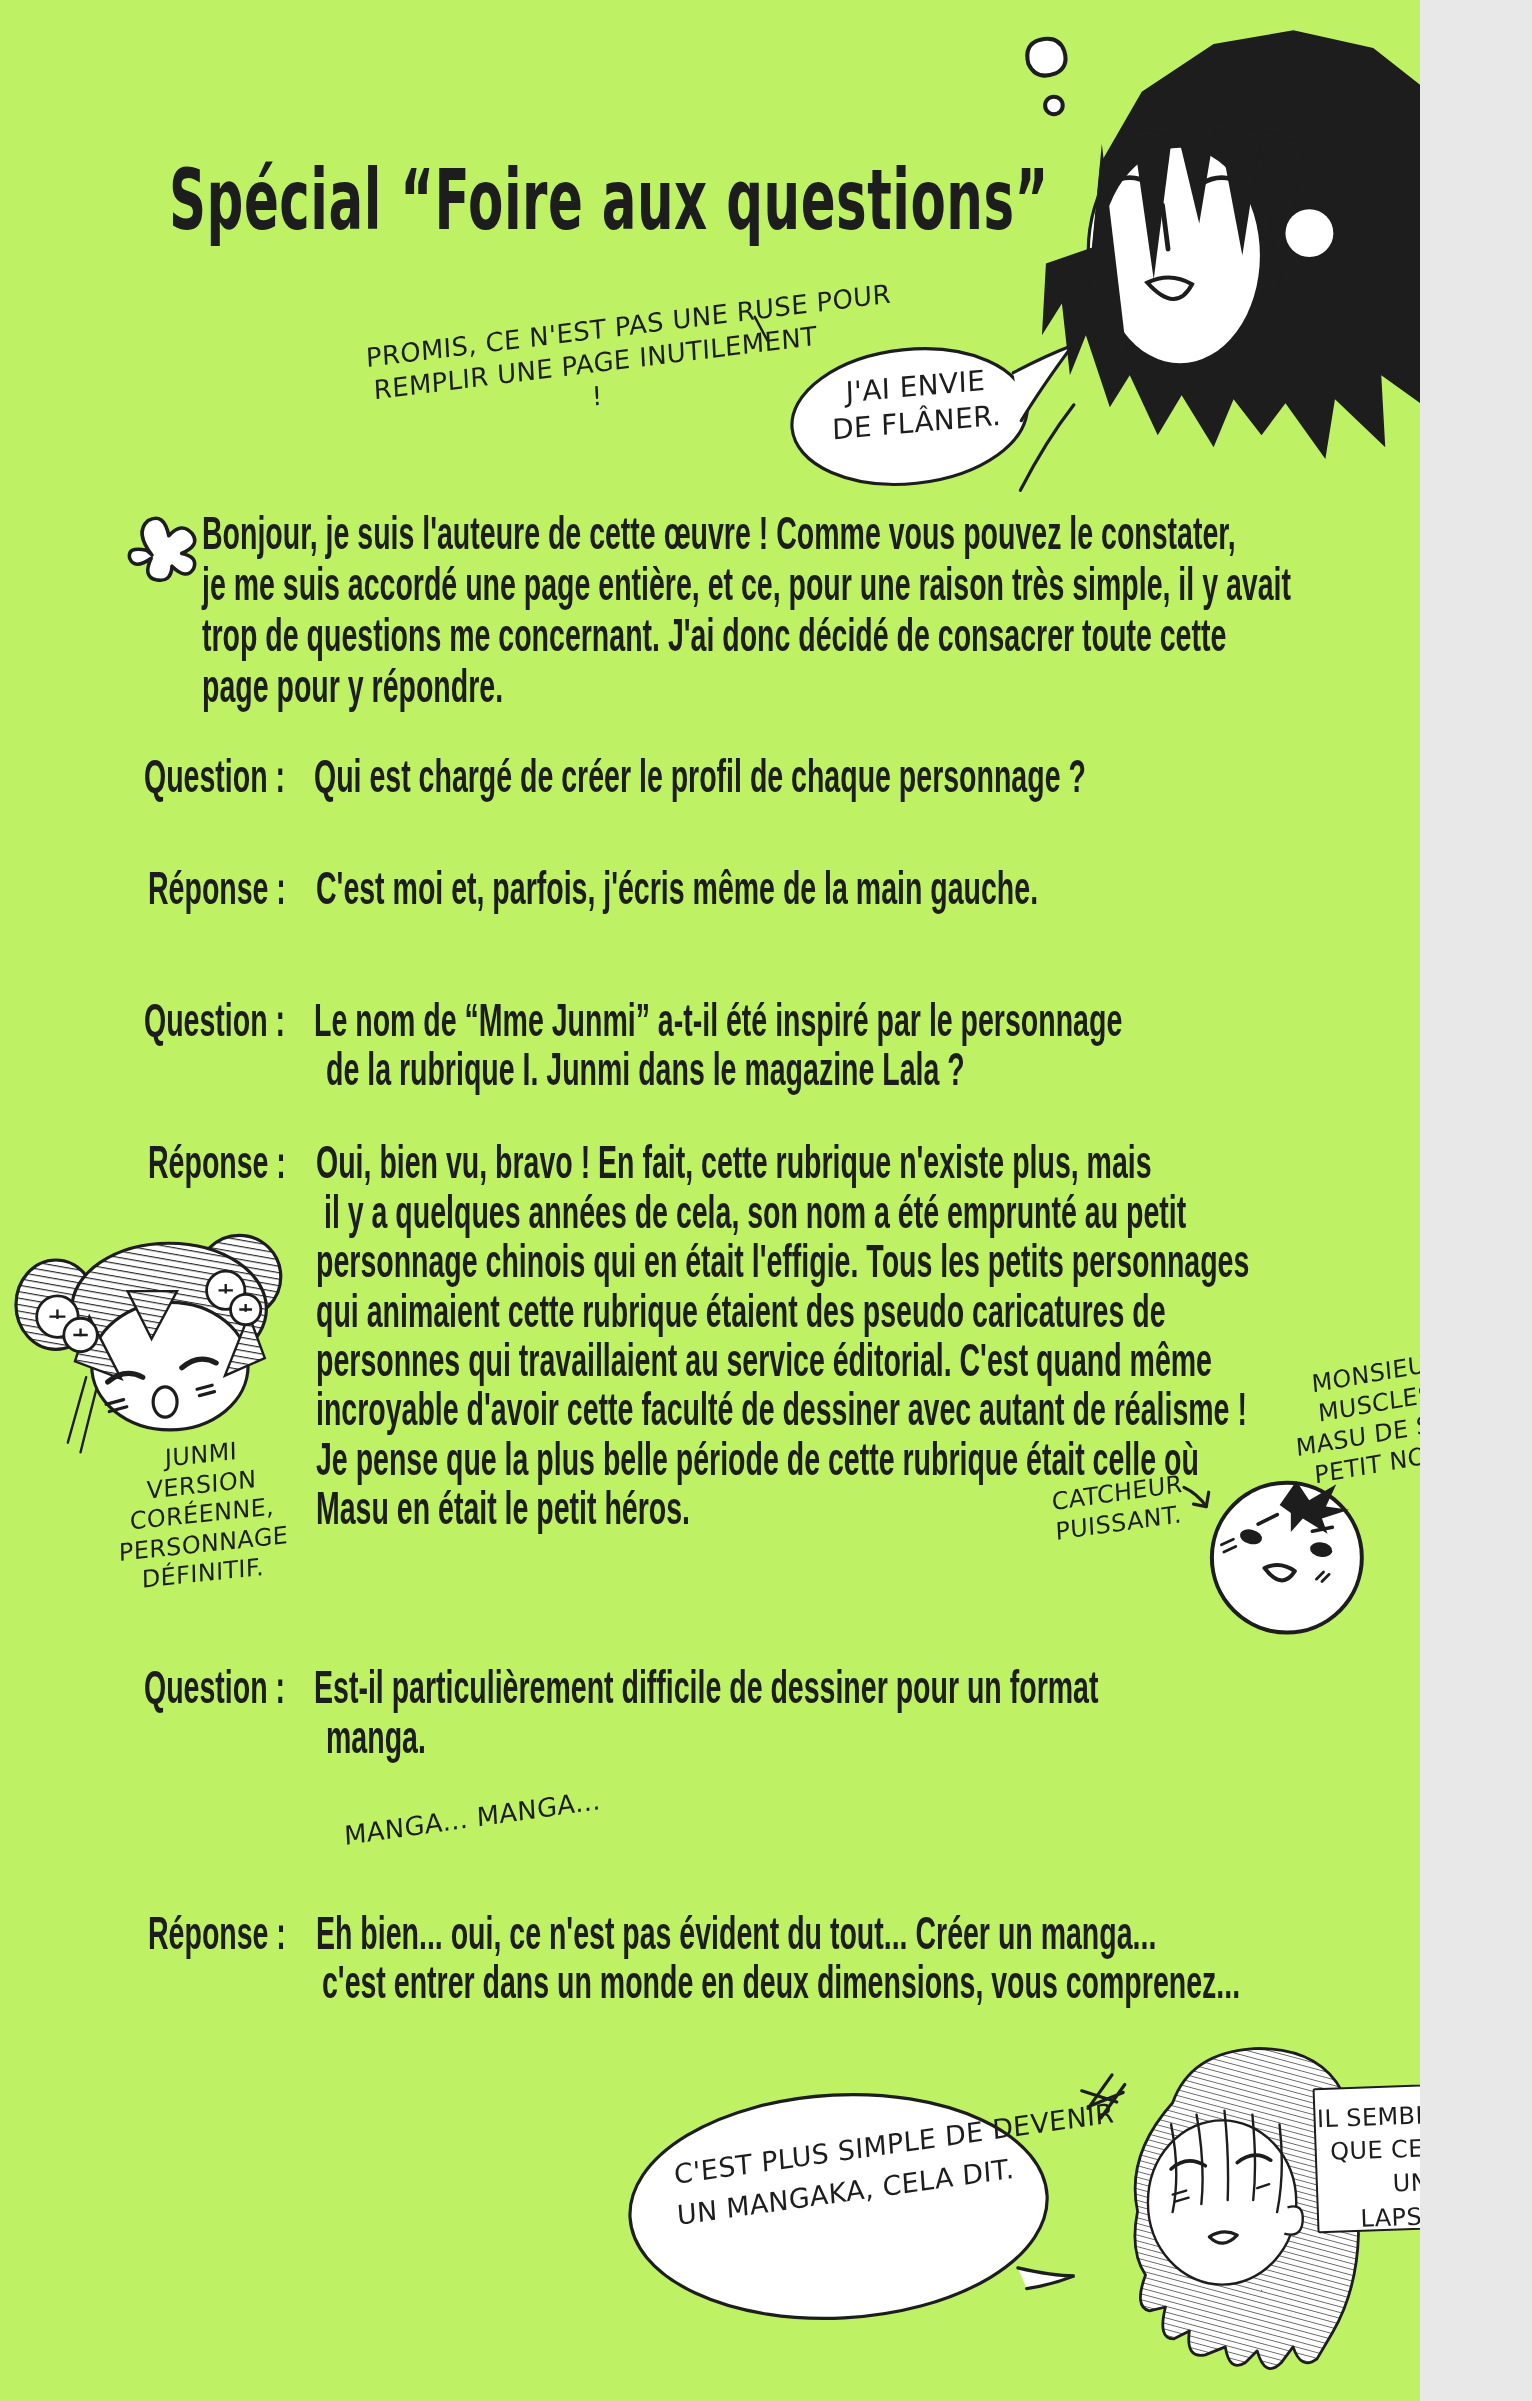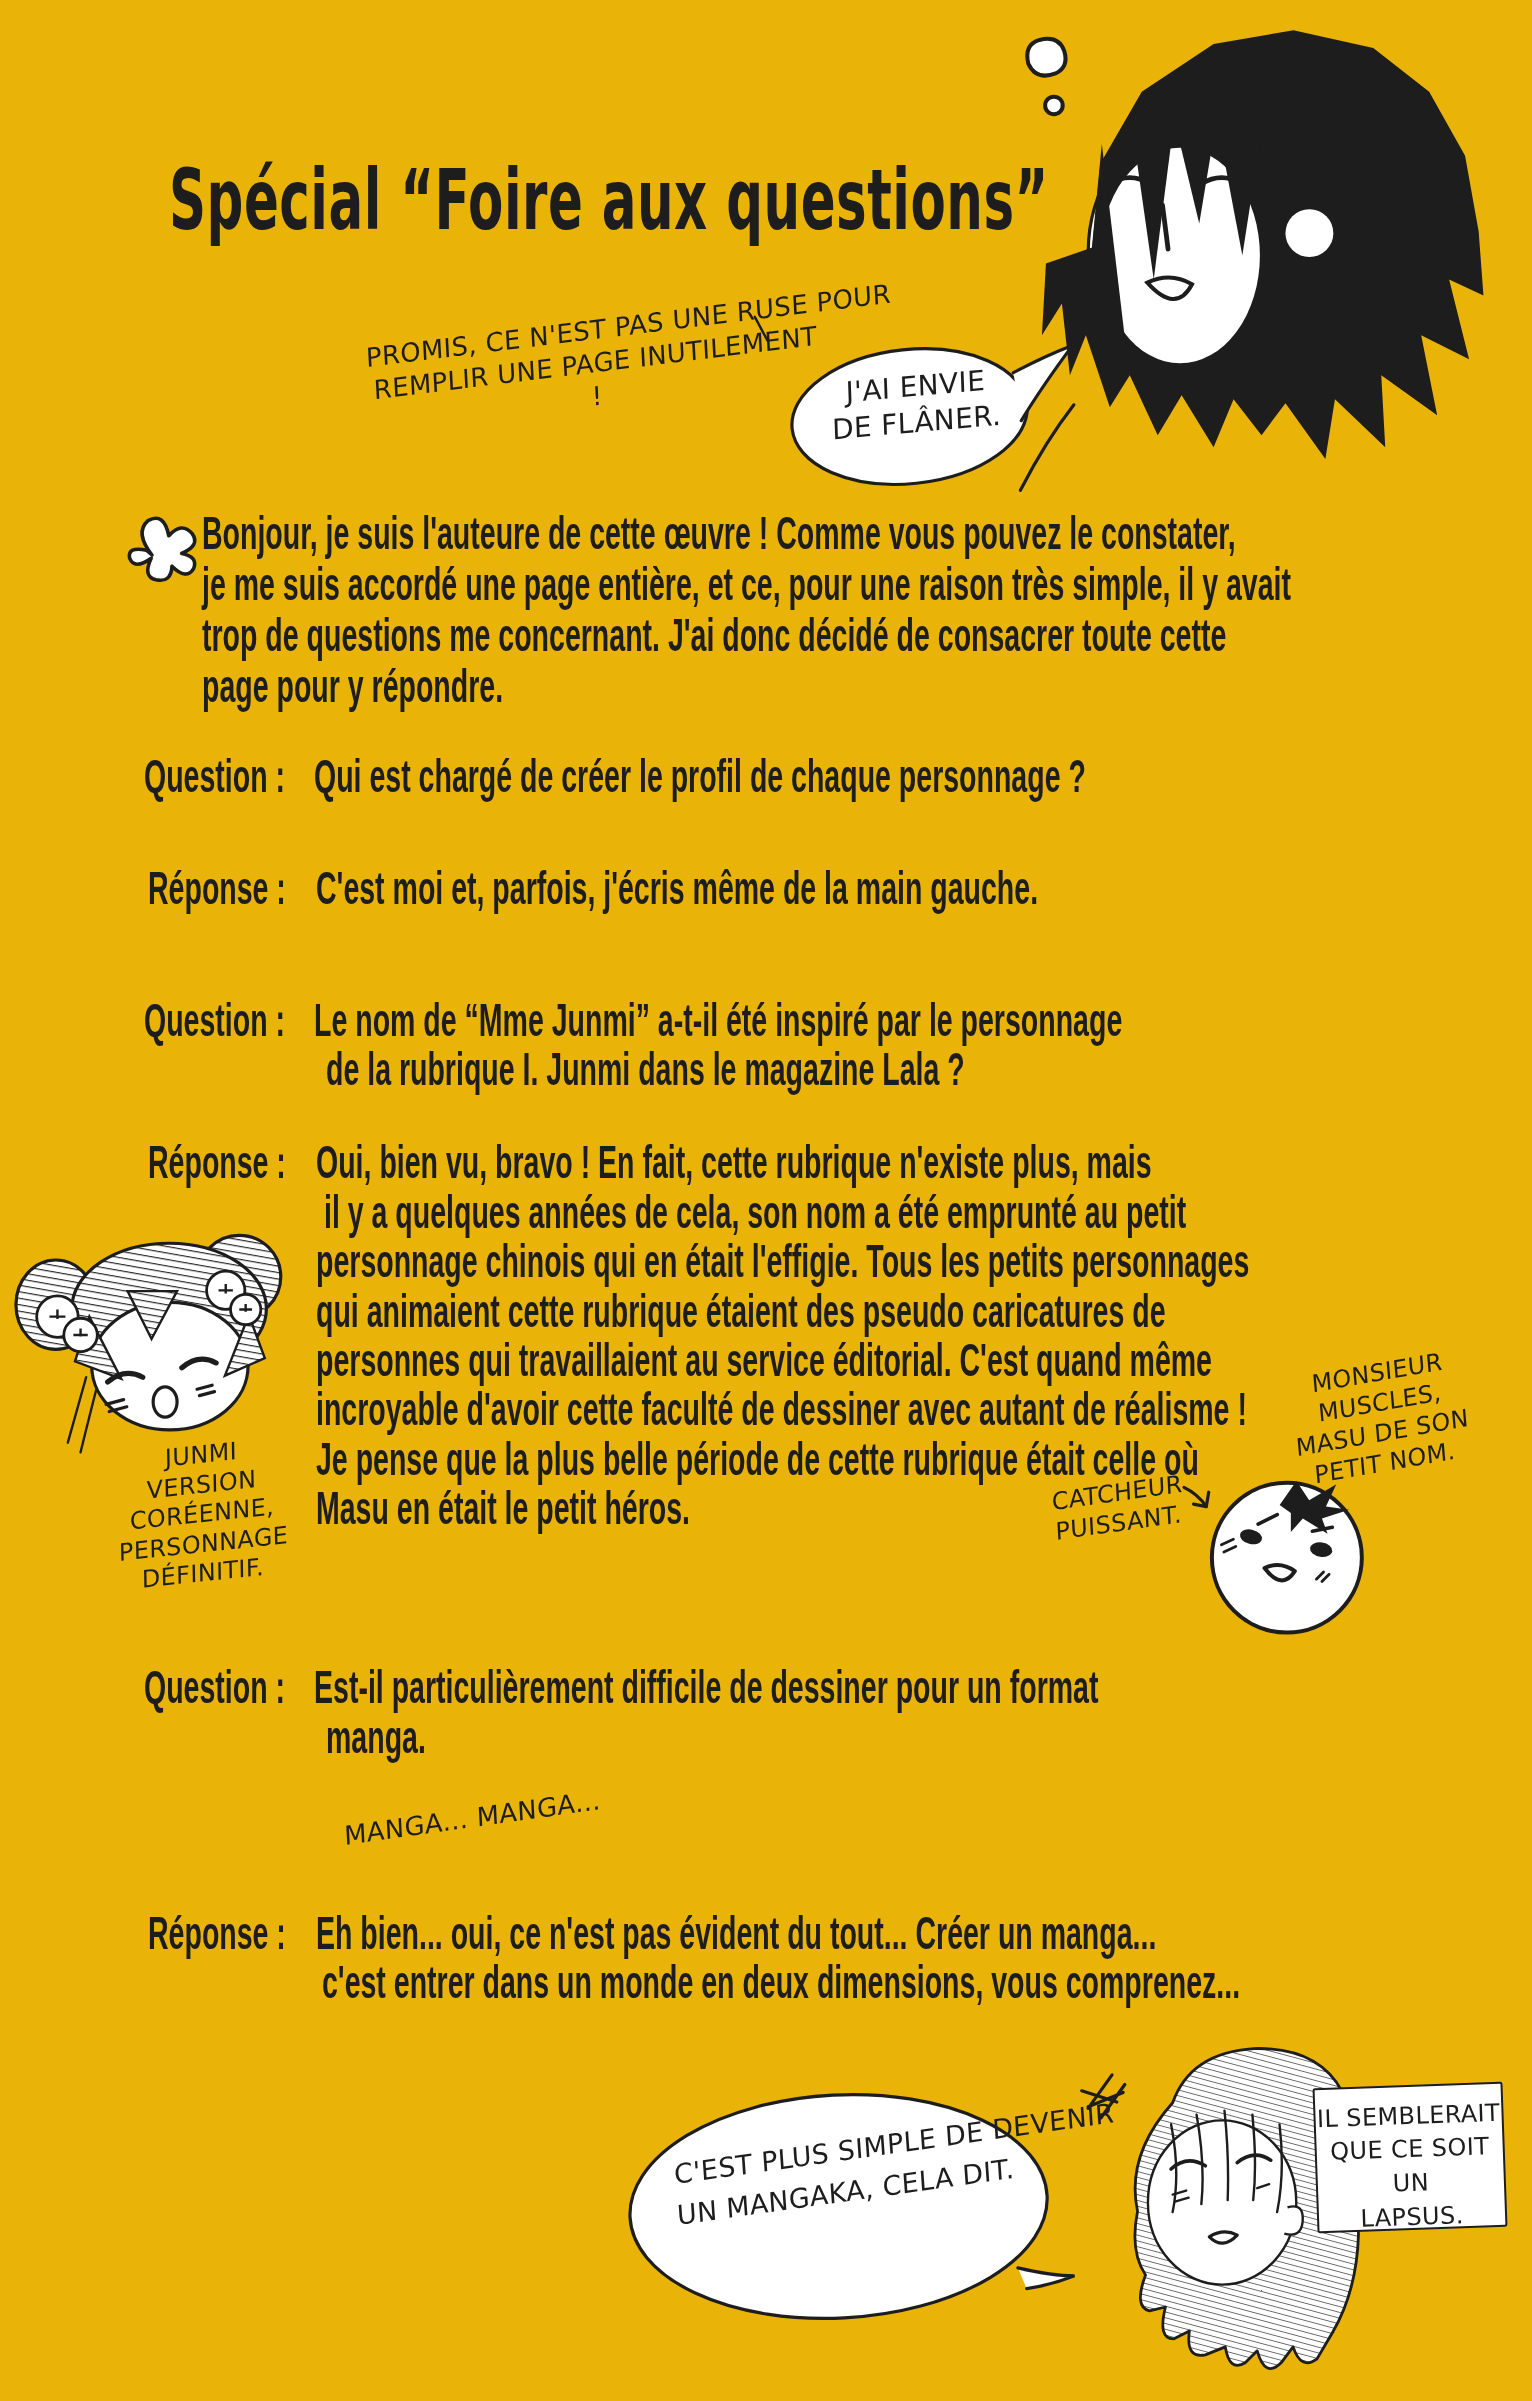--- a/index.html
+++ b/index.html
@@ -1,16 +1,16 @@
 <!DOCTYPE html>
 <html style="font-size:12.8px"><head>
 <meta charset="utf-8">
 <style>
   html,body{margin:0;padding:0;background:#e8e8e8;}
-  .page{position:relative;width:1532px;height:2401px;background:#eab308;overflow:hidden;
+  .page{position:relative;width:1420px;height:2401px;background:#bef264;overflow:hidden;
         font-family:"Liberation Sans",sans-serif;color:#1d1d1d;}
   .abs{position:absolute;white-space:nowrap;}
   .title{font-family:"DejaVu Sans",sans-serif;font-weight:bold;font-size:83px;
          letter-spacing:0.8px;transform:scaleX(0.62);transform-origin:0 0;}
   .bold{font-family:"Liberation Sans",sans-serif;font-weight:bold;font-size:46px;line-height:1.08;
         transform:scaleX(0.62);transform-origin:0 0;letter-spacing:0px;}
   .hand{font-family:"DejaVu Sans",sans-serif;font-weight:400;font-size:26px;line-height:1.27;
         letter-spacing:0.4px;}
   .hand .ln{display:block;}
   .center{text-align:center;}

